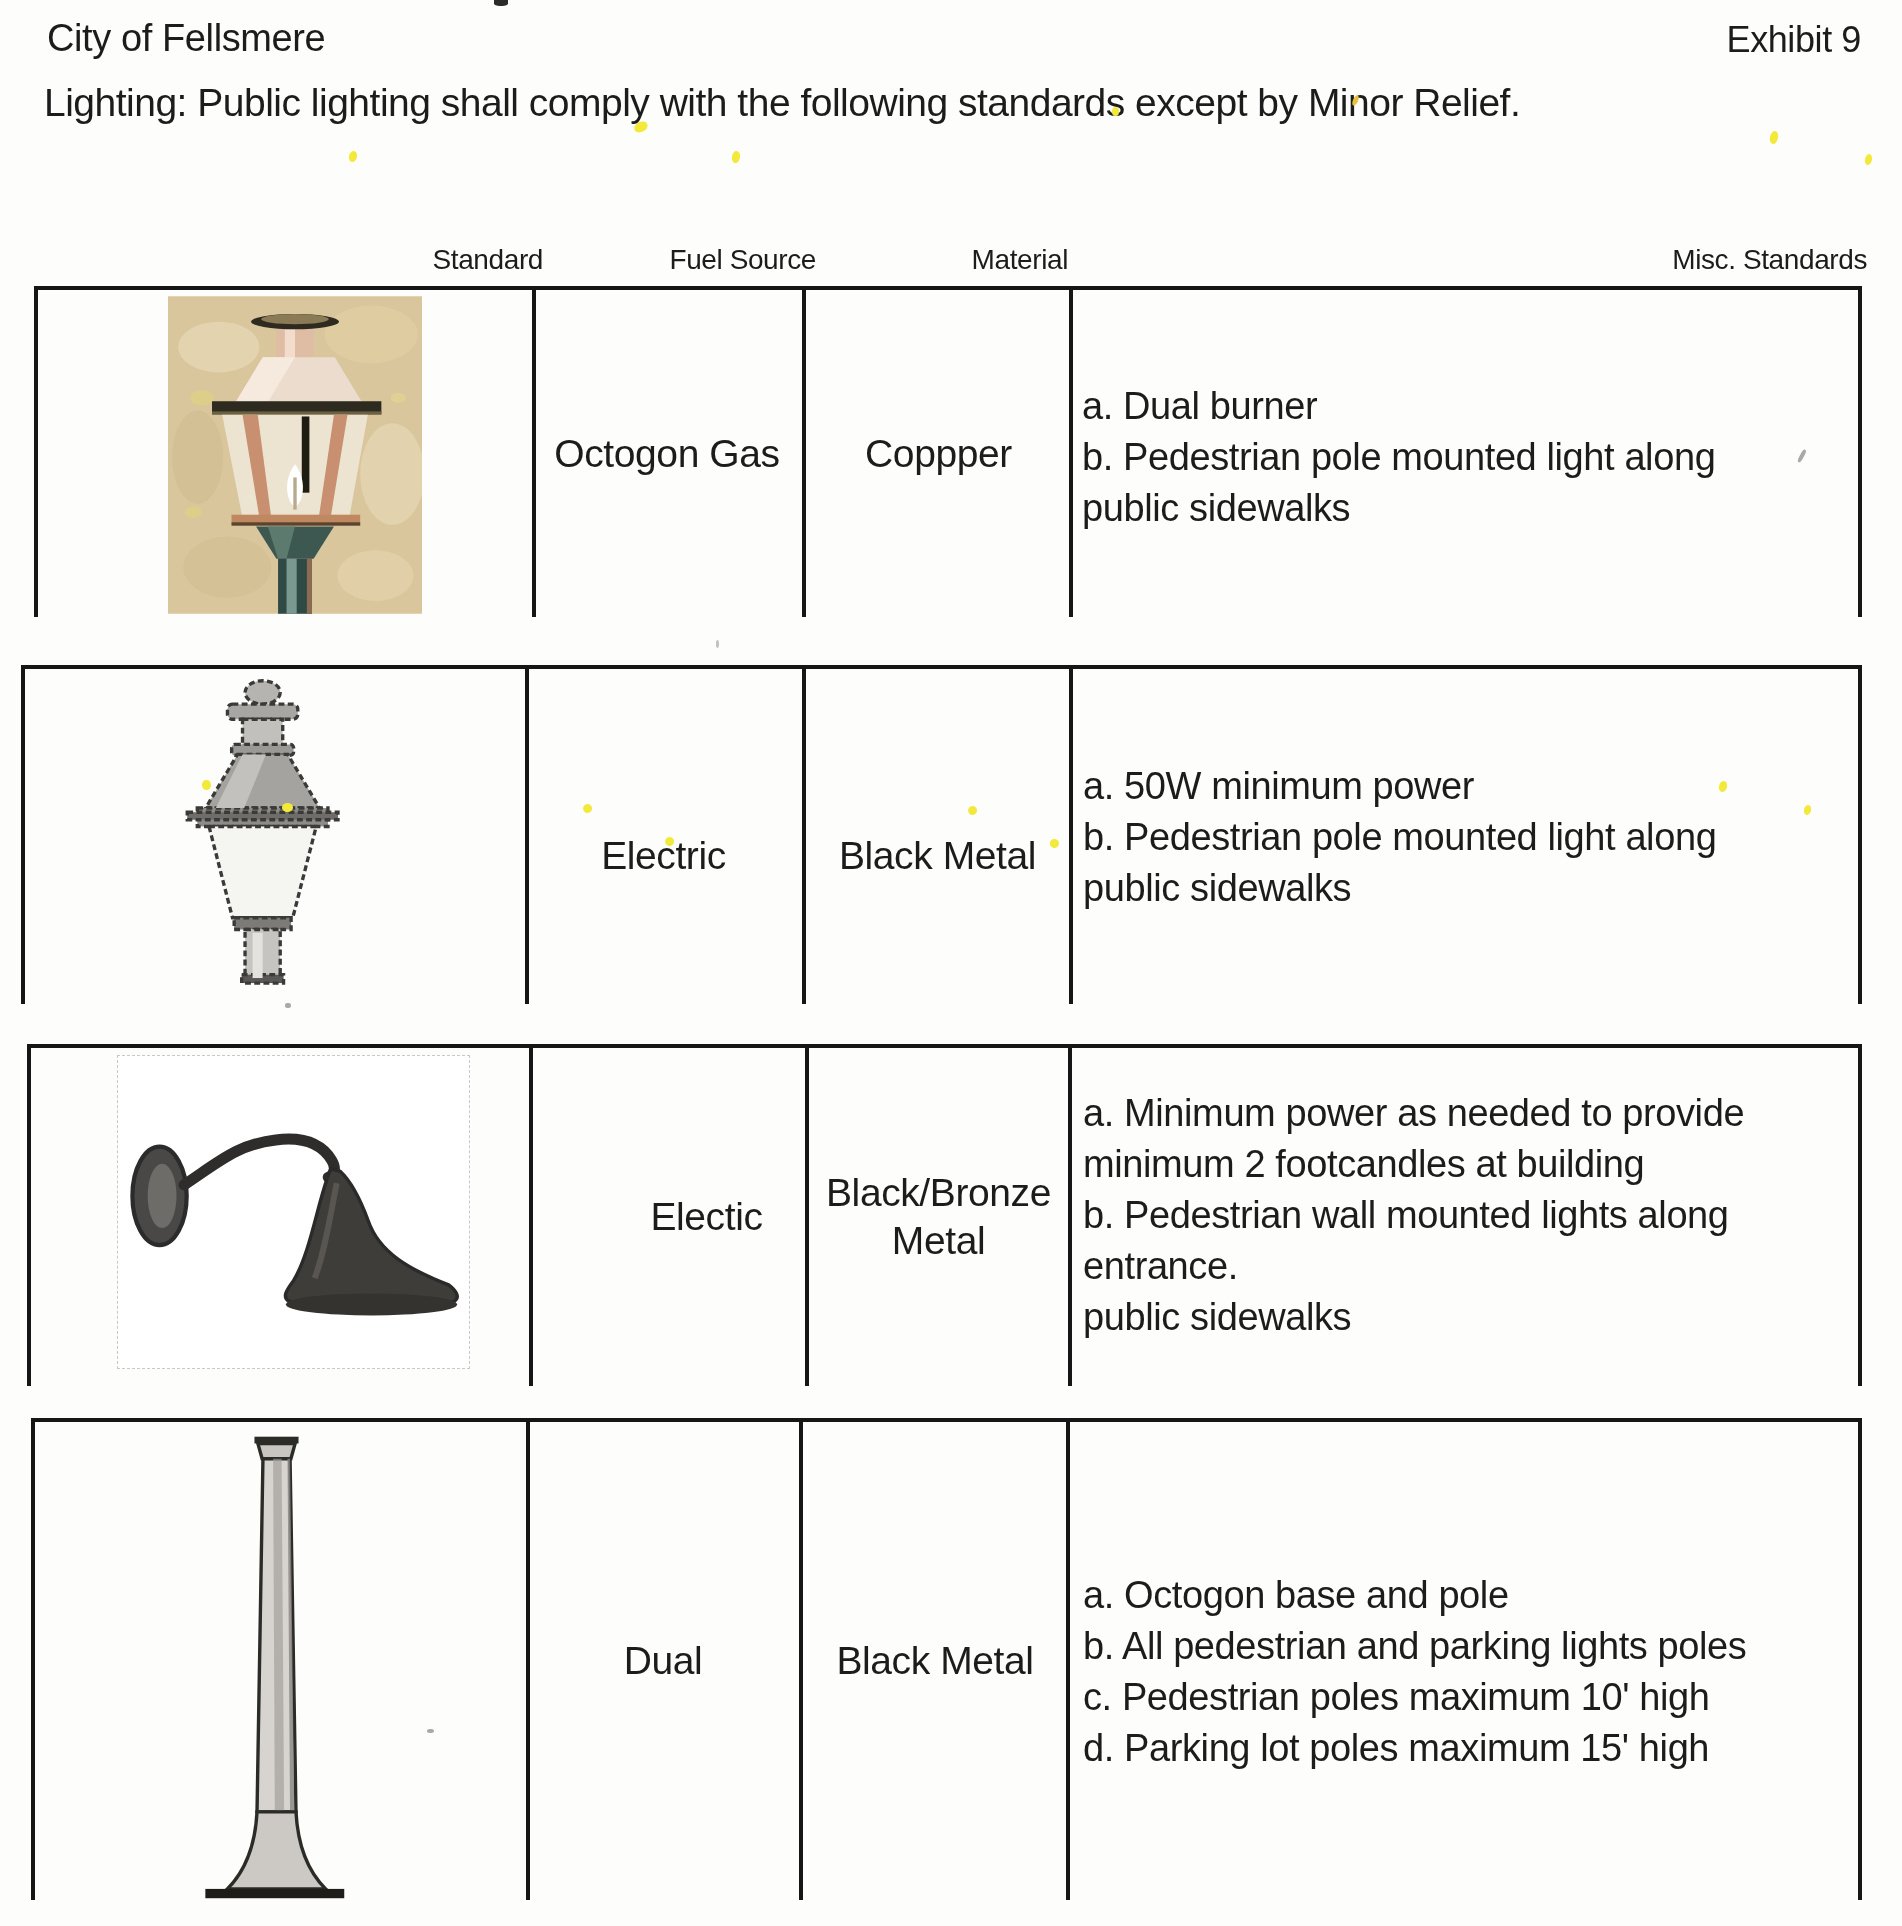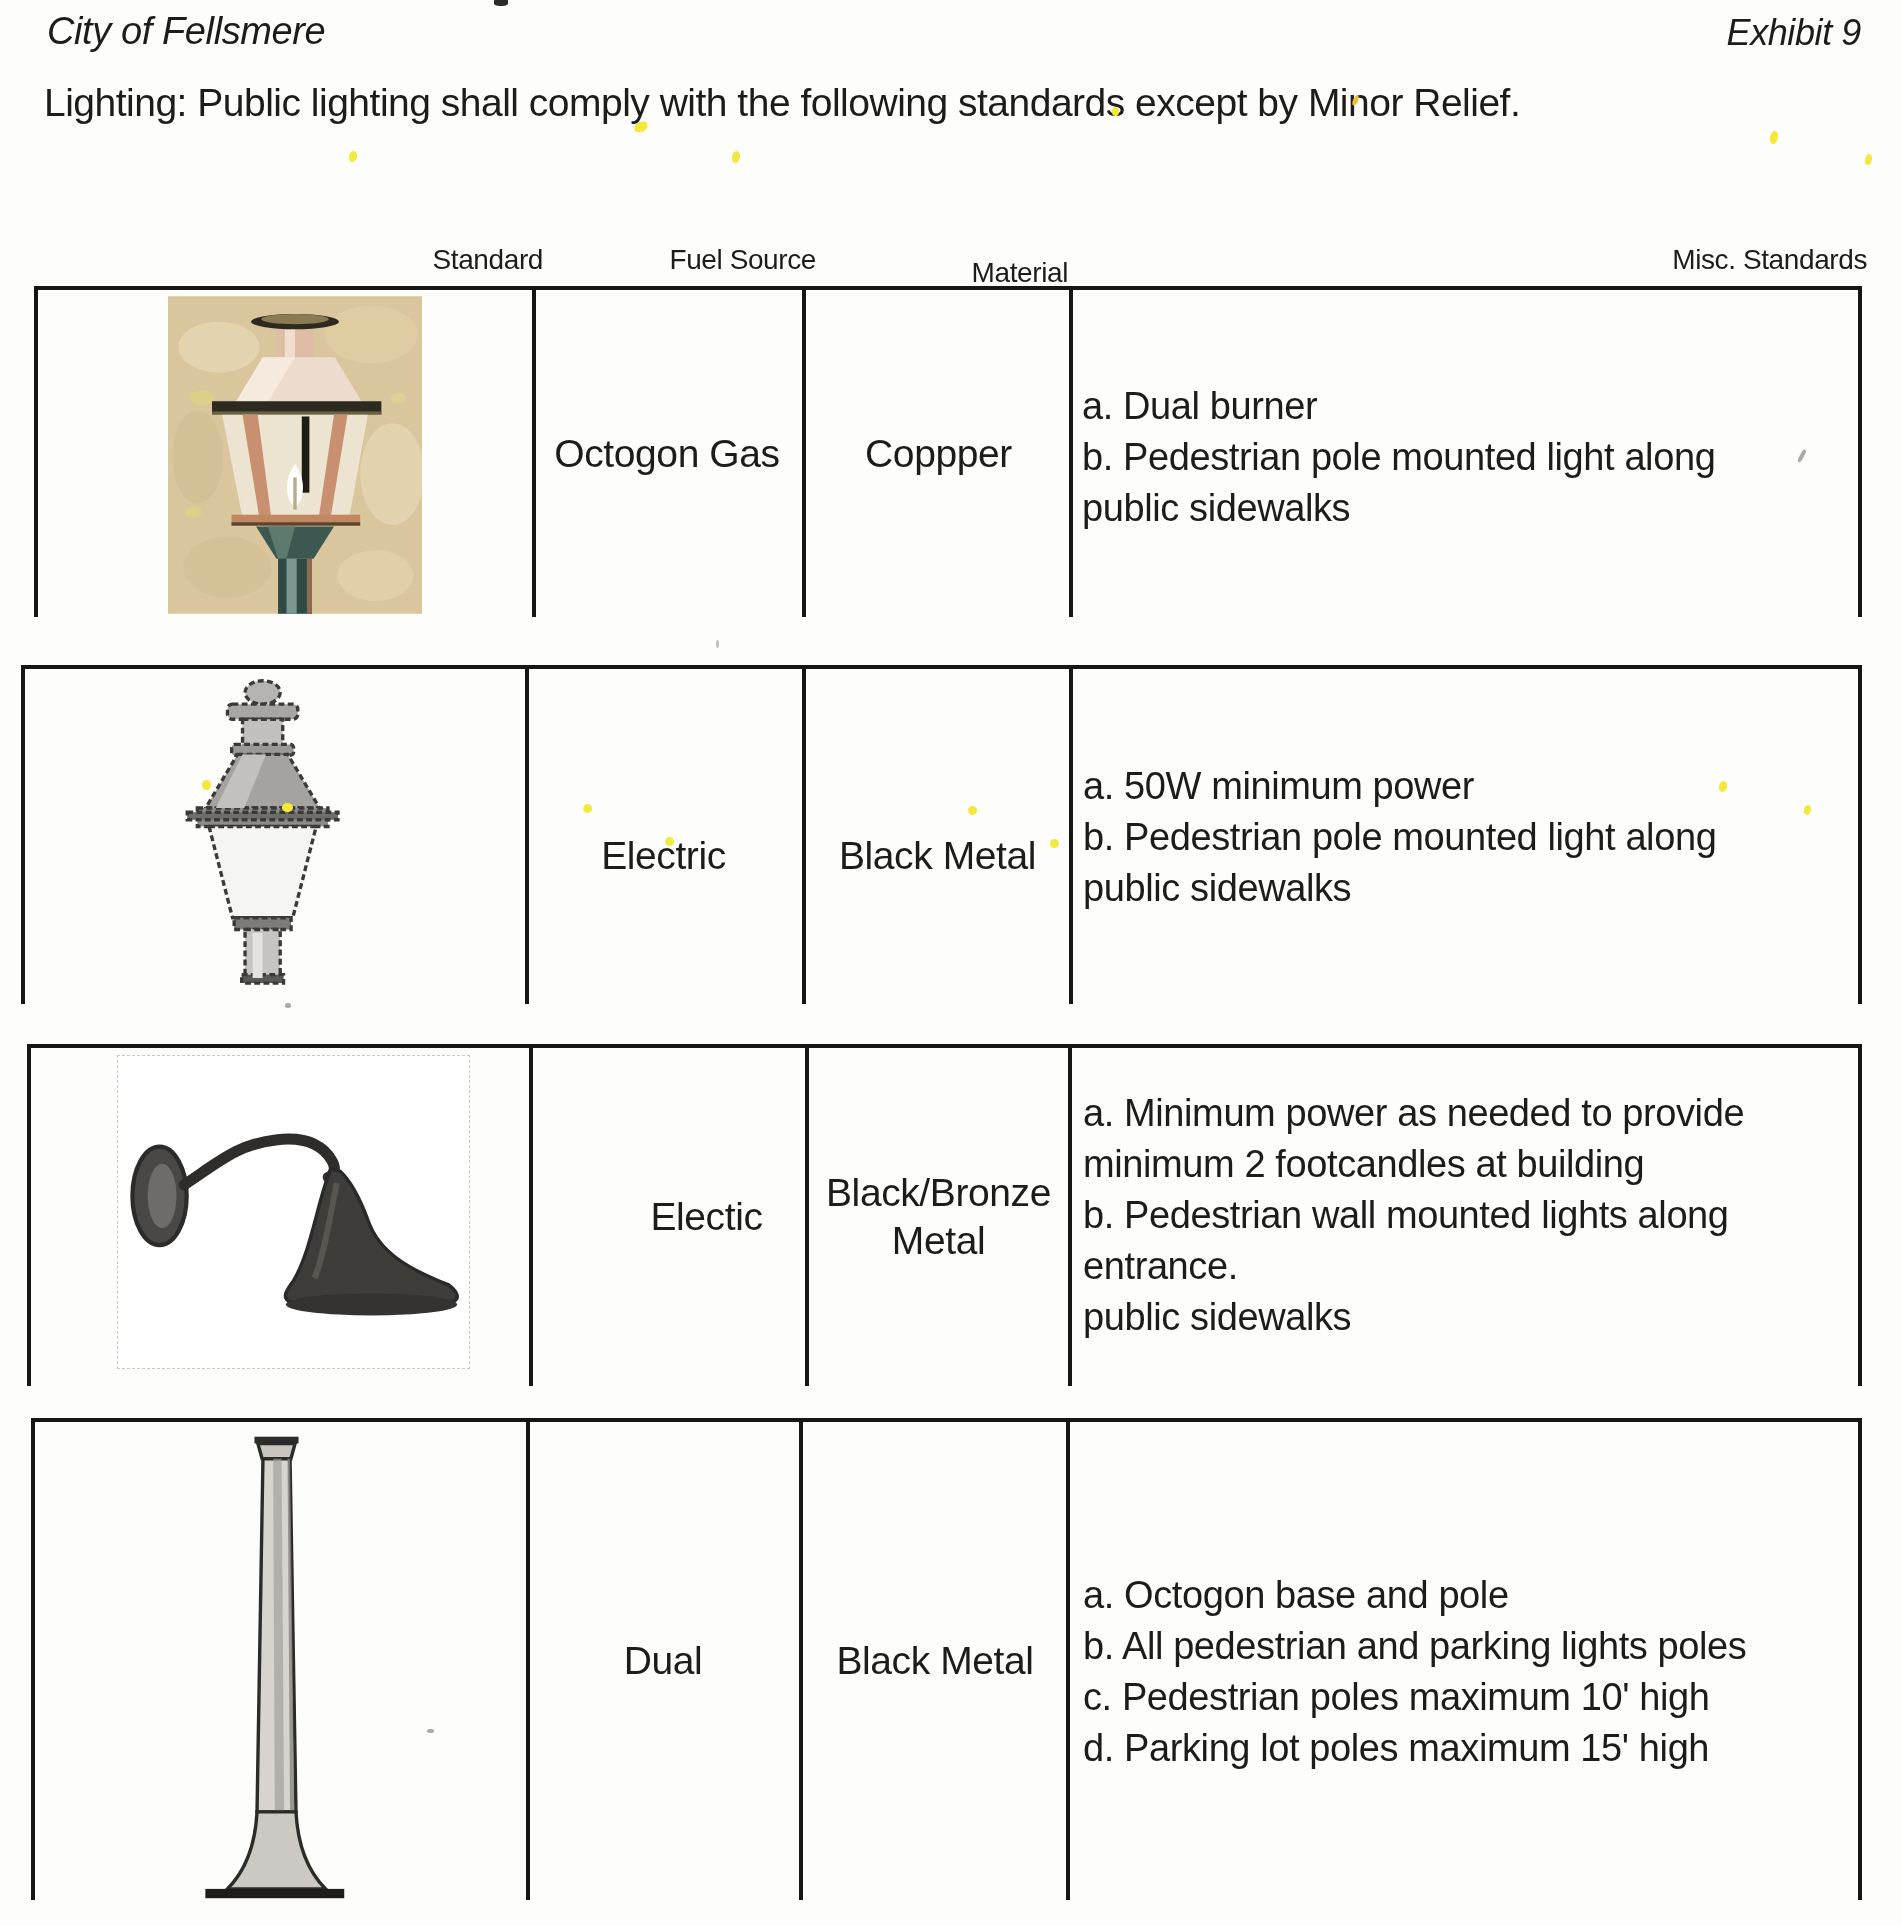--- a/index.html
+++ b/index.html
@@ -2,21 +2,21 @@
 <html style="font-size:13.6px"><head>
 <meta charset="utf-8">
 <style>
   html,body{margin:0;padding:0;background:#e8e8e8;}
   .canvas{
     position:relative;width:1903px;height:1926px;overflow:hidden;
     background:#fdfdfb;color:#1c1c1c;
     font-family:"Liberation Sans",sans-serif;
   }
   .abs{position:absolute;}
-  .doc-title{font-style:italic;font-size:38px;letter-spacing:-0.4px;}
+  .doc-title{font-size:38px;letter-spacing:-0.4px;margin-top:7px;}
   .intro{font-size:39px;letter-spacing:-0.5px;white-space:nowrap;}
   .col-hdr{
     position:absolute;top:244px;height:44px;
     font-weight:normal;font-size:28px;text-align:right;letter-spacing:-0.4px;
   }
   .rowbox{
     position:absolute;box-sizing:border-box;
     border:4.2px solid #161616;border-bottom:none;background:transparent;
   }
   .vsep{position:absolute;top:0;bottom:0;width:4.2px;background:#161616;}
@@ -38,21 +38,21 @@
 <body>
 
 <div class="canvas">
 
   <div class="abs doc-title" style="left:47px;top:10.2px;">City of Fellsmere</div>
   <div class="abs doc-title" style="left:1687px;top:12px;width:174px;text-align:right;font-size:36px;">Exhibit 9</div>
   <div class="abs intro" style="left:44px;top:81px;">Lighting: Public lighting shall comply with the following standards except by Minor Relief.</div>
 
   <div class="col-hdr" style="left:51px;width:492px;">Standard</div>
   <div class="col-hdr" style="left:536px;width:280px;">Fuel Source</div>
-  <div class="col-hdr" style="left:807px;width:261px;margin-top:13px;">Material</div>
+  <div class="col-hdr" style="left:807px;width:261px;">Material</div>
   <div class="col-hdr" style="left:1070px;width:797px;">Misc. Standards</div>
 
   <div class="rowbox" style="left:34px;top:286px;width:1828px;height:331px;">
     <div class="vsep" style="left:494px;"></div>
     <div class="vsep" style="left:764px;"></div>
     <div class="vsep" style="left:1031px;"></div>
 
     <svg class="abs" style="left:130px;top:6px;" width="254" height="318" viewBox="0 0 300 375">
       <rect x="0" y="0" width="300" height="375" fill="#d9c69d"></rect>
       <g>

